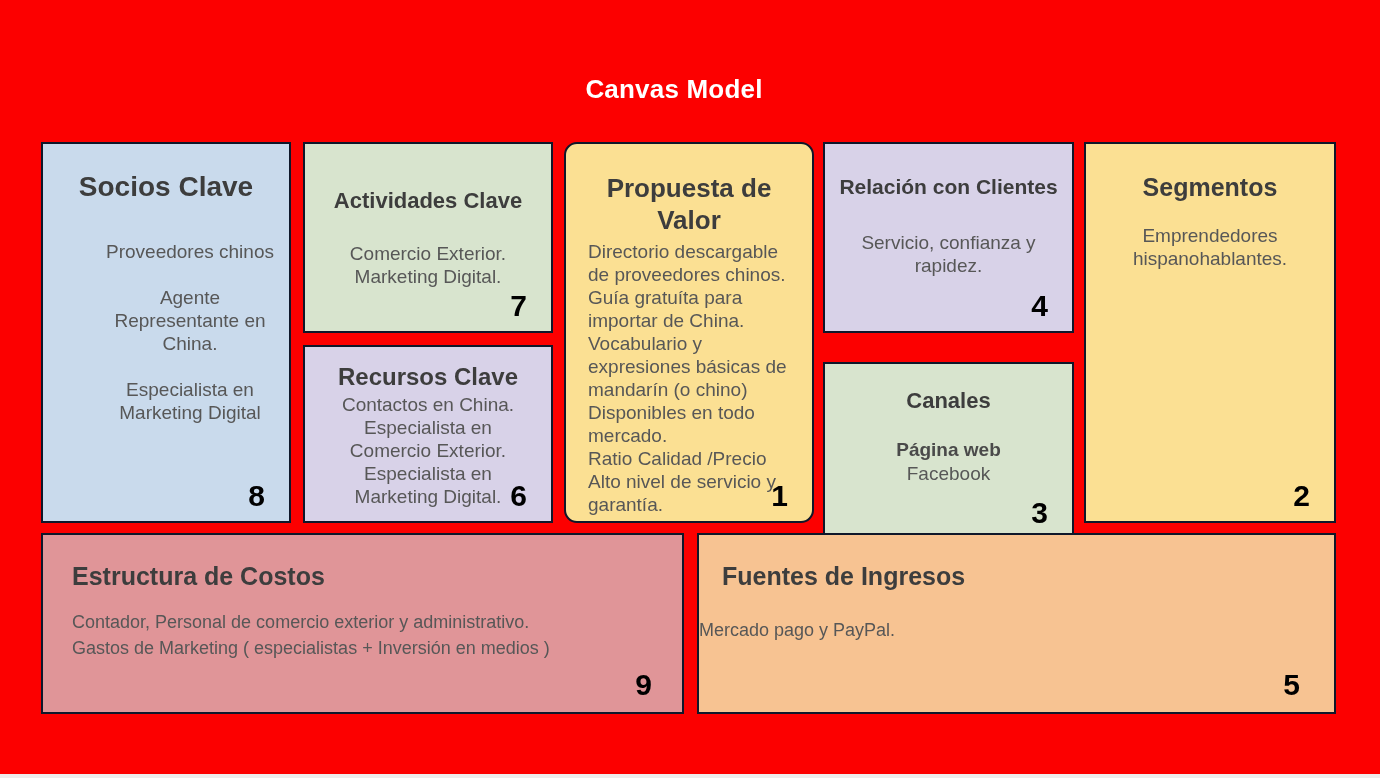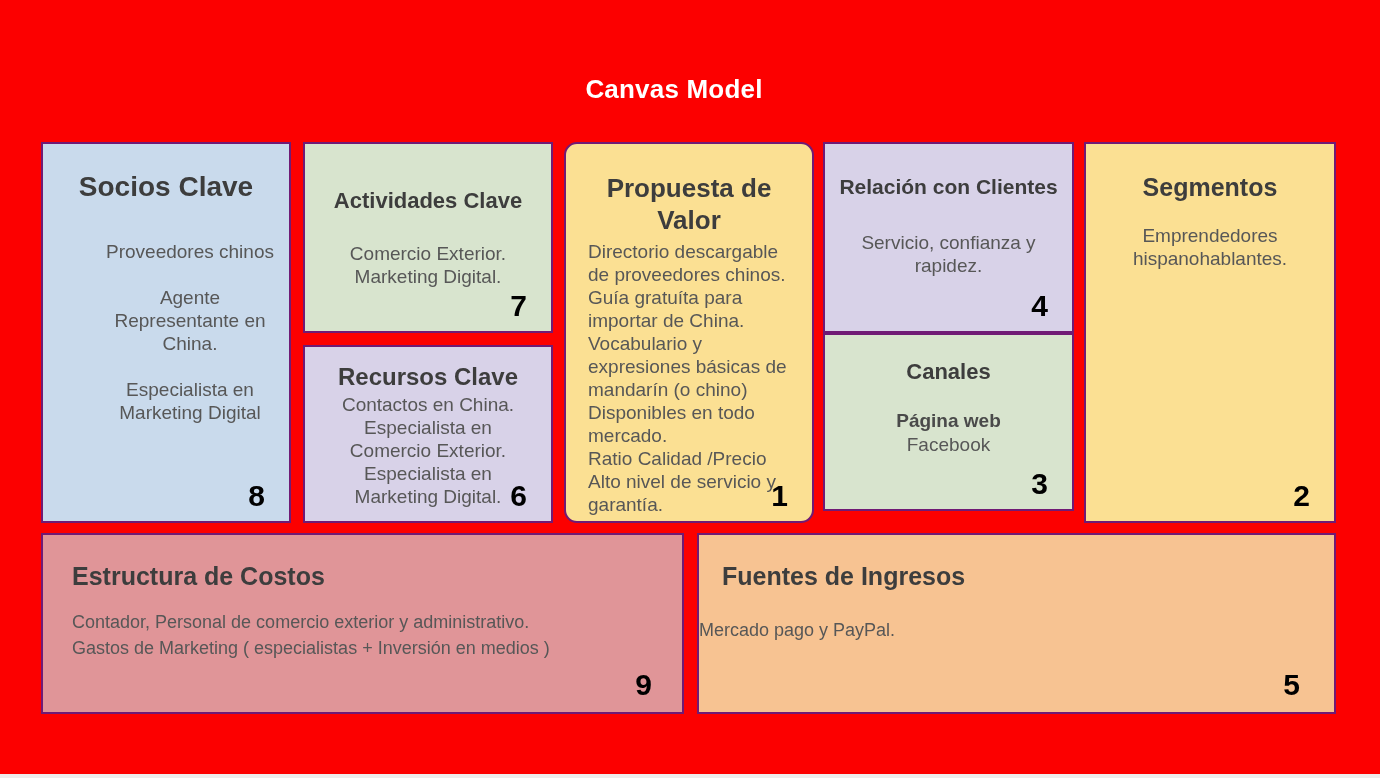--- a/index.html
+++ b/index.html
@@ -20,21 +20,21 @@
     width: 1348px;
     text-align: center;
     color: #ffffff;
     font-size: 26px;
     font-weight: bold;
     letter-spacing: 0.2px;
   }
 
   .box {
     position: absolute;
-    border: 2px solid #701a75;
+    border: 2px solid #0f172a;
     color: #575757;
   }
 
   .box-title {
     font-weight: bold;
     color: #3d3d3d;
     text-align: center;
   }
 
   .box-body { font-size: 19px; line-height: 23px; text-align: center; }
@@ -48,21 +48,21 @@
     font-weight: bold;
     color: #000000;
   }
 
   
   #box-socios      { left: 41px;   top: 142px; width: 250px; height: 381px; }
   #box-actividades { left: 303px;  top: 142px; width: 250px; height: 191px; }
   #box-recursos    { left: 303px;  top: 345px; width: 250px; height: 178px; }
   #box-propuesta   { left: 564px;  top: 142px; width: 250px; height: 381px; }
   #box-relacion    { left: 823px;  top: 142px; width: 251px; height: 191px; }
-  #box-canales     { left: 823px;  top: 333px; width: 251px; height: 178px; }
+  #box-canales     { left: 823px;  top: 362px; width: 251px; height: 178px; }
   #box-segmentos   { left: 1084px; top: 142px; width: 252px; height: 381px; }
   #box-estructura  { left: 41px;   top: 533px; width: 643px; height: 181px; }
   #box-fuentes     { left: 697px;  top: 533px; width: 639px; height: 181px; }
 
   
   #box-socios .box-title      { margin-top: 26px; font-size: 28px; line-height: 34px; }
   #box-socios .box-body       { margin-top: 36px; line-height: 23px; padding-left: 48px; }
 
   #box-actividades .box-title { margin-top: 44px; font-size: 22px; line-height: 26px; }
   #box-actividades .box-body  { margin-top: 28px; }

